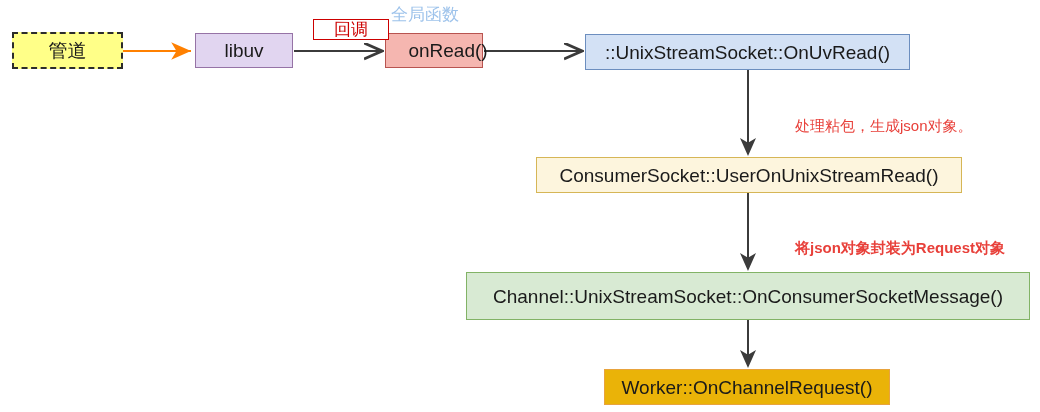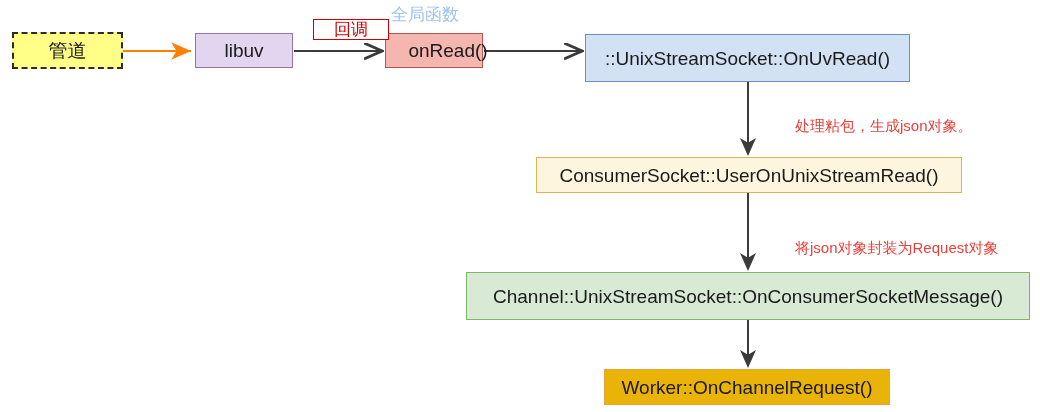--- a/index.html
+++ b/index.html
@@ -34,21 +34,21 @@
     background:#e1d5f0;
     border:1.5px solid #9673a6;
   }
   .node-onread{
     left:385px;top:33px;width:98px;height:35px;
     background:#f5b6b0;
     border:1.5px solid #b85450;
     padding-left:28px;
   }
   .node-onuvread{
-    left:585px;top:34px;width:325px;height:48px;
+    left:585px;top:34px;width:325px;height:36px;
     background:#d3e1f5;
     border:1.5px solid #6c8ebf;
   }
   .node-consumer{
     left:536px;top:157px;width:426px;height:36px;
     background:#fdf5dd;
     border:1.5px solid #d6b656;
   }
   .node-channel{
     left:466px;top:272px;width:564px;height:48px;
@@ -77,21 +77,21 @@
   .label-global{
     left:391px;top:6px;
     color:#9ec3eb;
     font-size:17px;
   }
   .label-note{
     color:#e8403a;
     font-size:15px;
   }
   .label-note1{ left:795px;top:118px; }
-  .label-note2{ left:795px;top:240px; }
+  .label-note2{ left:795px;top:240px;font-weight:bold; }
 </style>
 </head>
 <body>
 
 <svg id="canvas" width="1040" height="412" viewBox="0 0 1040 412" xmlns="http://www.w3.org/2000/svg">
   <defs>
     <marker id="arrow-dark" markerWidth="10" markerHeight="10" refX="9" refY="4" orient="auto" markerUnits="strokeWidth">
       <path d="M0,0 L9,4 L0,8" fill="none" stroke="#3b3b3b" stroke-width="1.4"></path>
     </marker>
     <marker id="arrow-dark-filled" markerWidth="10" markerHeight="10" refX="8" refY="4" orient="auto" markerUnits="strokeWidth">

